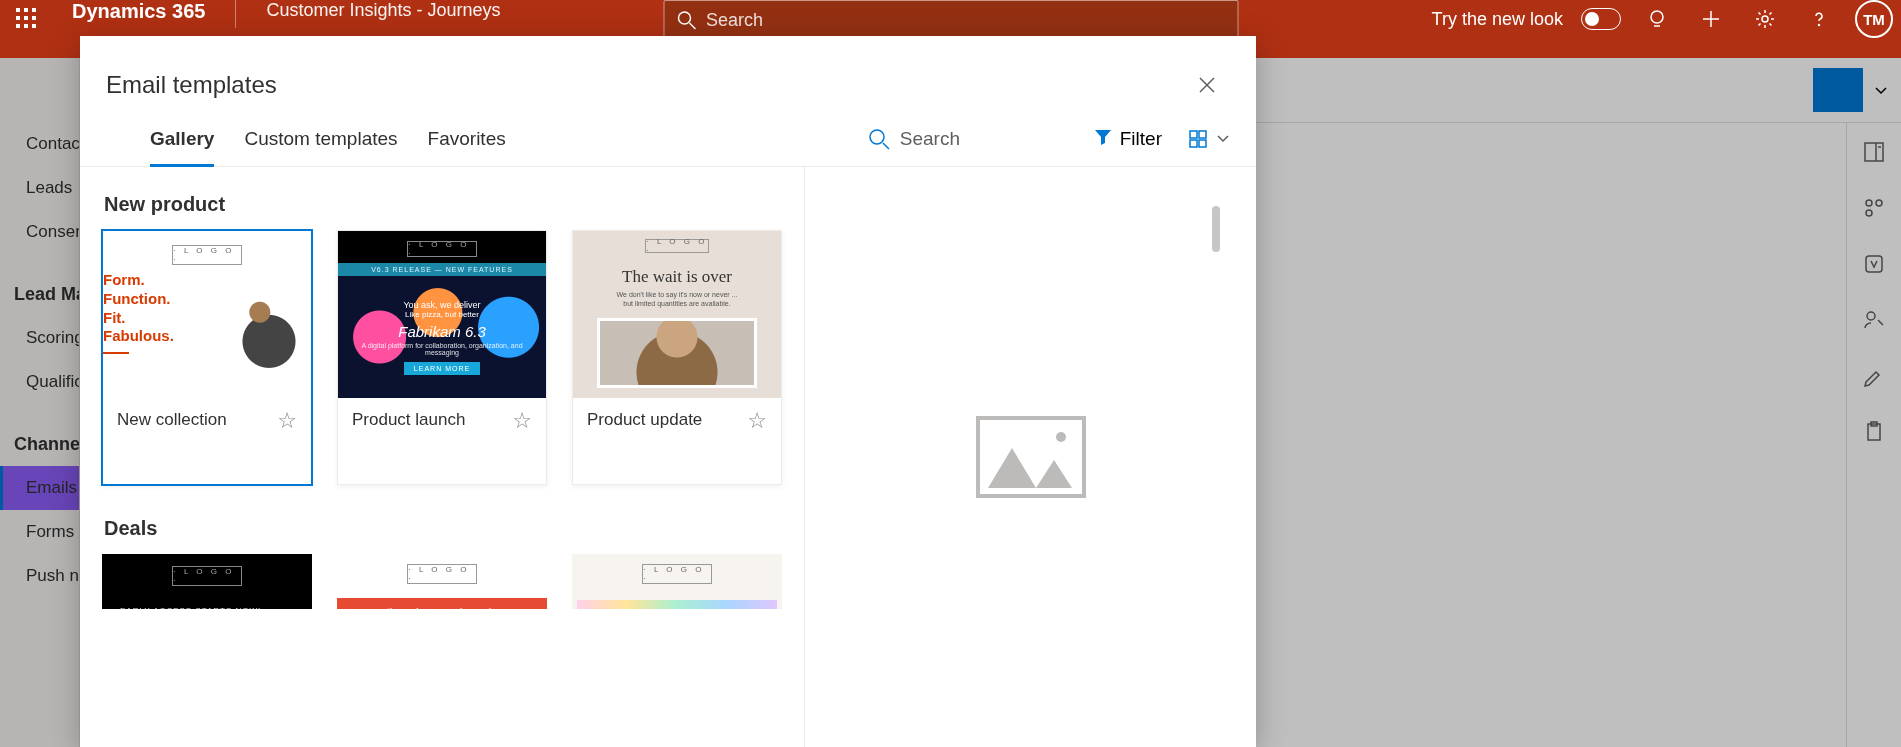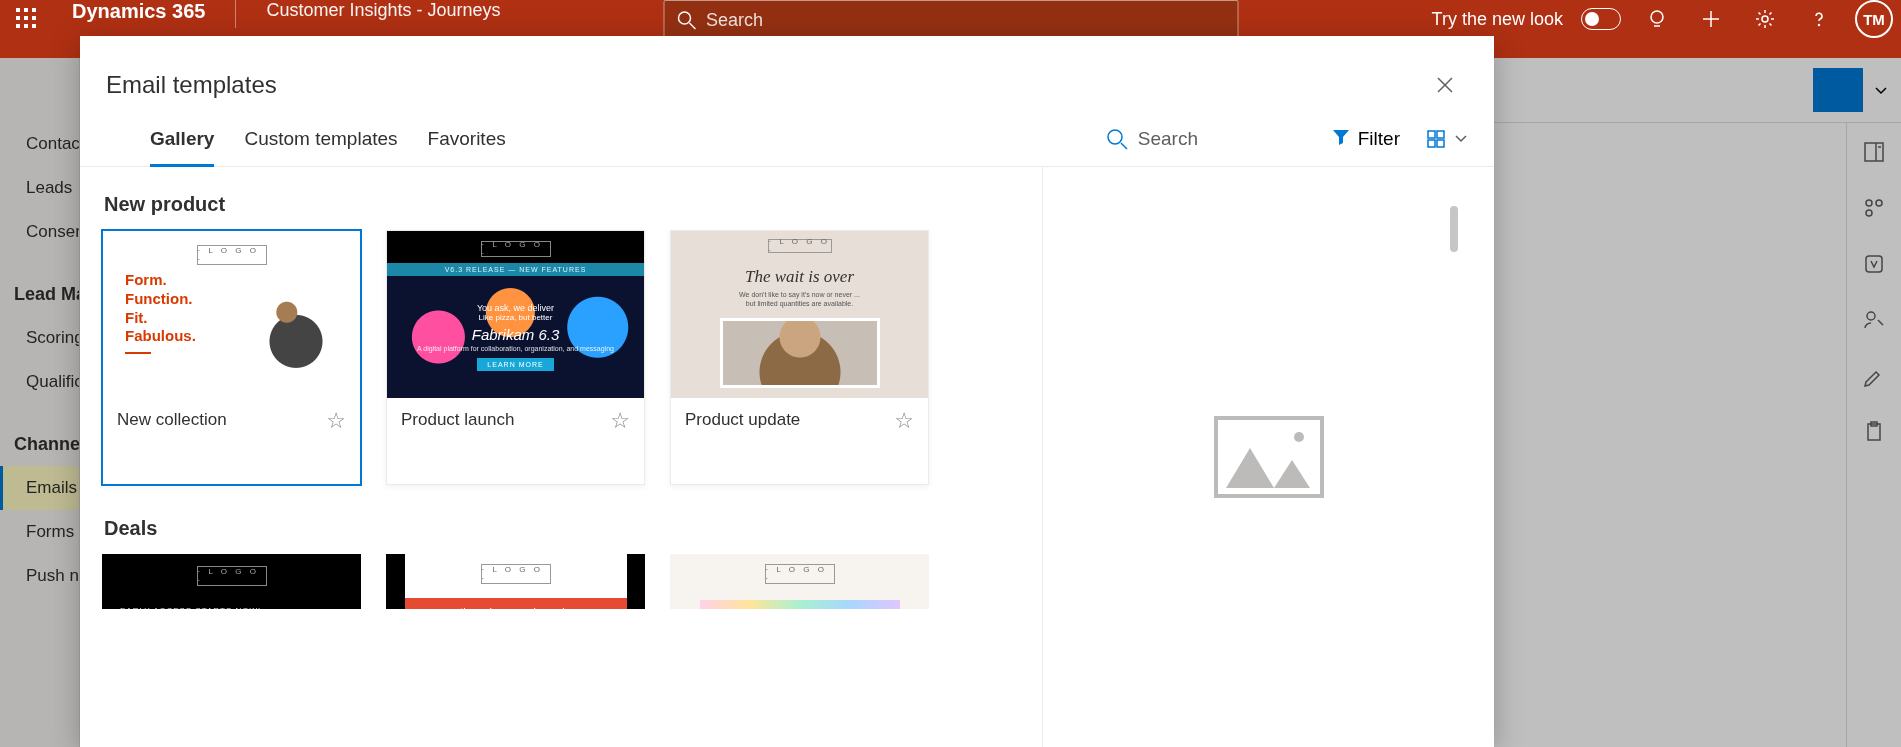--- a/index.html
+++ b/index.html
@@ -38,40 +38,40 @@
   border-right:1px solid #e1dfdd; padding-top:10px;
 }
 .bg-sidebar .navitem{
   height:44px; display:flex; align-items:center; gap:12px; padding:0 14px;
   color:#323130; font-size:17px; white-space:nowrap; overflow:hidden;
 }
 .bg-sidebar .navgroup{
   height:44px; display:flex; align-items:center; padding:0 14px;
   color:#323130; font-size:18px; font-weight:600; white-space:nowrap; overflow:hidden;
 }
-.bg-sidebar .navitem.active{ border-left:3px solid #0078d4; background:#fef9c3; padding-left:11px; }
+.bg-sidebar .navitem.active{ border-left:3px solid #0078d4; background:#8b5cf6; padding-left:11px; }
 .bg-cmd { position:absolute; top:58px; left:80px; right:0; height:65px; background:#fff;
   border-bottom:1px solid #e1dfdd; display:flex; align-items:center; justify-content:flex-end; padding-right:6px;}
 .bg-cmd .primary { width:50px; height:44px; background:#0078d4; margin-right:4px;}
 .bg-cmd .chev { width:28px; height:44px; display:flex; align-items:center; justify-content:center;}
 .bg-hamb { position:absolute; left:14px; top:71px; width:36px; height:36px; display:flex;align-items:center;justify-content:center;}
 
 .right-rail {
   position:absolute; right:0; top:123px; bottom:0; width:55px; background:#fff;
   border-left:1px solid #e1dfdd; display:flex; flex-direction:column; align-items:center; padding-top:12px; gap:22px;
 }
 .right-rail .rbtn{ width:34px; height:34px; display:flex; align-items:center; justify-content:center; color:#605e5c; }
 
 
 .scrim { position:absolute; inset:58px 0 0 0; background:rgba(0,0,0,.25); }
 .modal {
   position:absolute; left:80px; top:36px; right:407px; bottom:0;
   background:#fff; box-shadow:0 6px 28px rgba(0,0,0,.25);
   display:flex; flex-direction:column;
-  width:1414px;
+  width:1176px;
 }
 .modal-head { display:flex; align-items:center; padding:32px 32px 10px 26px;}
 .modal-title { font-size:24px; color:#323130;}
 .modal-close { margin-left:auto; width:34px; height:34px; display:flex; align-items:center; justify-content:center; cursor:pointer; color:#605e5c;}
 .modal-tabs { display:flex; align-items:center; padding:0 26px; height:55px; border-bottom:1px solid #edebe9; gap:30px;}
 .tab { font-size:19px; color:#323130; height:100%; display:flex; align-items:center; cursor:pointer; position:relative;}
 .tab.active { font-weight:600;margin-left:44px; }
 .tab.active::after{content:"";position:absolute;left:0;right:0;bottom:-1px;height:3px;background:#0078d4;}
 .tabs-right { margin-left:auto; display:flex; align-items:center; gap:26px; }
 .modal-search { display:flex; align-items:center; gap:10px; color:#605e5c; font-size:19px; min-width:200px;}
@@ -94,21 +94,21 @@
 .thumb { height:167px; background:#eee; position:relative; overflow:hidden;}
 .card-foot { height:86px; padding:12px 14px; display:flex; align-items:flex-start; justify-content:space-between;}
 .card-foot .name{font-size:17px; color:#323130;}
 .star { color:#8a8886; font-size:22px; cursor:pointer; line-height:1;}
 
 .scroll-ind { position:absolute; right:36px; top:170px; width:8px; height:46px; background:#c8c6c4; border-radius:4px;}
 
 
 .t1 { background:#fff; display:flex; flex-direction:column;}
 .logo-box{ margin:14px auto 6px; width:70px; height:20px; border:1px solid #999; font-size:8px; letter-spacing:3px; color:#666; display:flex;align-items:center;justify-content:center;}
-.t1 .hero{flex:1; display:flex; padding:0 22px 8px;justify-content:flex-end;}
+.t1 .hero{flex:1; display:flex; padding:0 0 8px;justify-content:flex-end;}
 .t1 .txt{color:#d83b01; font-weight:700; font-size:15px; line-height:1.25;}
 .t1 .txt .bar{width:26px;height:2px;background:#d83b01; margin-top:6px;}
 .t1 .img{flex:1; position:relative;}
 .t1 .jumper{
   position:absolute; right:-4px; bottom:0; width:92px; height:108px;
   background:
     radial-gradient(circle at 40% 28%, #a67c52 10px, transparent 11px),
     radial-gradient(circle at 50% 55%, #444 26px, transparent 27px);
 }
 
@@ -121,21 +121,21 @@
   linear-gradient(180deg,#0a1230,#0a1230);
   display:flex; flex-direction:column; align-items:center; justify-content:center; text-align:center; padding:2px 10px;}
 .t2 .s1{font-size:9px;}
 .t2 .s2{font-size:8px; margin-bottom:4px;}
 .t2 .h{font-size:15px; font-weight:300;font-style:italic;}
 .t2 .d{font-size:7px; opacity:.85; margin-top:2px;}
 .t2 .btn{margin-top:6px; background:#17a8d9; font-size:7px; padding:3px 10px; letter-spacing:1px;}
 
 .t3{background:#e6ded7; display:flex; flex-direction:column; align-items:center;}
 .t3 .logo-box{margin-top:8px;height:14px;width:64px;}
-.t3 .h{font-family:Georgia,serif; font-size:17px; color:#333; margin-top:8px;font-style:italic;}
+.t3 .h{font-family:Georgia,serif; font-size:17px; color:#333; margin-top:8px;}
 .t3 .d{font-size:7px; color:#555; text-align:center; line-height:1.3; margin-top:3px;}
 .t3 .ph{margin-top:10px; width:160px; height:70px; background:#c7beb5; border:3px solid #fff; background-image: radial-gradient(circle at 50% 25%, #caa57f 20px, transparent 21px), radial-gradient(circle at 50% 80%, #8d6a46 40px, transparent 41px);}
 
 .t4{background:#000; color:#fff; display:flex; flex-direction:column;}
 .t4 .logo-box{border-color:#888;color:#aaa;margin-top:12px;}
 .t4 .tag{font-size:8px; letter-spacing:1px; margin:14px 0 0 18px; color:#ddd;}
 
 .t5{background:#000; display:flex; flex-direction:column; align-items:center;}
 .t5 .inner{background:#fff; width:222px; margin-top:0; display:flex; flex-direction:column; align-items:center;}
 .t5 .logo-box{margin-top:10px;}

